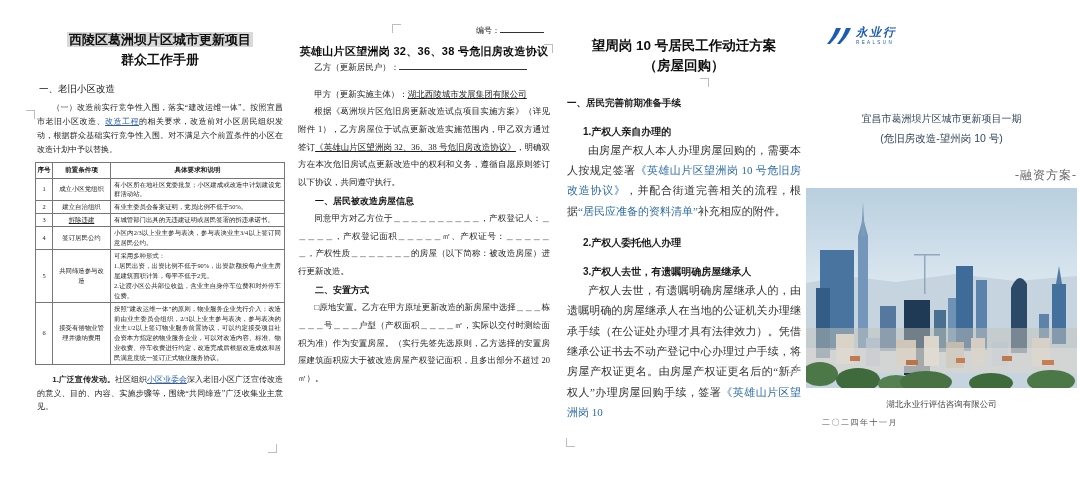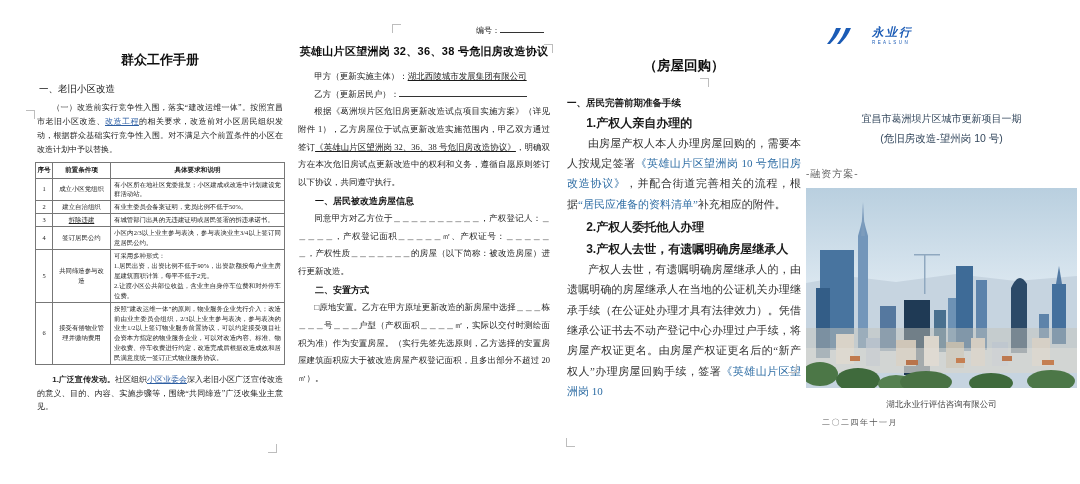--- a/index.html
+++ b/index.html
@@ -39,52 +39,52 @@
   .p2-body{margin:0 6px;font-size:8.5px;line-height:2.08;text-align:justify;text-indent:1.9em;color:#1c1c1c}
   .p2-body.first{margin-top:9px}
   .p2-h{margin:0 6px;text-indent:1.9em;font-family:"Liberation Sans",sans-serif;font-weight:bold;
     font-size:9px;line-height:2.05;color:#111}
   .u{text-decoration:underline}
 
   
   .p3-title{margin-top:36px;text-align:center;font-family:"Liberation Sans",sans-serif;
     font-weight:bold;font-size:13.5px;line-height:1.5;color:#0e0e0e}
   .p3-h1{margin:20px 5px 0;font-family:"Liberation Sans",sans-serif;font-weight:bold;font-size:9.5px;color:#1a1a1a}
-  .p3-s{margin:5px 5px 0;text-indent:1.6em;font-family:"Liberation Sans",sans-serif;font-weight:bold;font-size:12px;color:#1a1a1a}
+  .p3-s{margin:15px 5px 0;text-indent:1.6em;font-family:"Liberation Sans",sans-serif;font-weight:bold;font-size:10px;color:#1a1a1a}
   .p3-body{margin:1px 5px 0;font-size:11px;line-height:1.85;text-align:justify;text-indent:1.9em;color:#333}
   .blue{color:#2e6da4}
 
   
-  .p4-logo{position:absolute;top:27px;left:20px;display:flex;align-items:flex-start;gap:20px}
+  .p4-logo{position:absolute;top:27px;left:20px;display:flex;align-items:flex-start;gap:4px}
   .p4-logo-txt{display:flex;flex-direction:column;line-height:1}
   .p4-logo-cn{font-size:11.5px;font-weight:bold;font-style:italic;color:#1b5bb5;letter-spacing:2px}
   .p4-logo-en{font-size:4.5px;color:#1b5bb5;letter-spacing:2.4px;margin-top:2px;
     font-family:"Liberation Sans",sans-serif}
   .p4-t1{position:absolute;top:112px;left:0;right:0;text-align:center;
     font-family:"Liberation Sans",sans-serif;font-size:10px;color:#33475c;font-weight:500}
   .p4-t2{position:absolute;top:132px;left:0;right:0;text-align:center;
     font-family:"Liberation Sans",sans-serif;font-size:10.5px;color:#33475c;font-weight:500}
-  .p4-sub{position:absolute;top:167px;left:0;right:0;text-align:left;font-size:10px;color:#666;letter-spacing:1px}
+  .p4-sub{position:absolute;top:167px;left:0;right:0;text-align:right;font-size:12px;color:#666;letter-spacing:1px}
   .p4-sky{position:absolute;top:188px;left:0;width:271px;height:200px}
   .p4-company{position:absolute;top:399px;left:0;right:0;text-align:center;font-size:8.5px;color:#444}
   .p4-date{position:absolute;top:417px;left:16px;right:0;text-align:left;font-size:8px;color:#555;letter-spacing:1.5px}
 
   
   .cm{position:absolute;width:8px;height:8px;border-color:#bdbdbd;border-style:solid;border-width:0}
   .cm-tl{border-top-width:1px;border-left-width:1px}
   .cm-tr{border-top-width:1px;border-right-width:1px}
   .cm-bl{border-bottom-width:1px;border-left-width:1px}
   .cm-br{border-bottom-width:1px;border-right-width:1px}
 </style>
 </head>
 <body>
 
 <div class="page p1" id="p1">
   <div class="p1-title">
-    <br>
+    <span class="hl">西陵区葛洲坝片区城市更新项目</span><br>
     <span>群众工作手册</span>
   </div>
   <div class="p1-sec">一、老旧小区改造</div>
   <p class="p1-intro"><span>（一）改造前实行竞争性入围，落实“建改运维一体”。按照宜昌市老旧小区改造、</span><span class="link">改造工程</span><span>的相关要求，改造前对小区居民组织发动，根据群众基础实行竞争性入围。对不满足六个前置条件的小区在改造计划中予以替换。</span></p>
 
   <table>
     <colgroup>
         <col class="col-no">
         <col class="col-item">
         <col>
@@ -131,32 +131,32 @@
       </tr>
     </tbody>
   </table>
 
   <p class="p1-footer"><span class="lead">1.广泛宣传发动。</span><span>社区组织</span><span class="link">小区业委会</span><span>深入老旧小区广泛宣传改造的意义、目的、内容、实施步骤等，围绕“共同缔造”广泛收集业主意见。</span></p>
 </div>
 
 <div class="page p2" id="p2">
   <div class="p2-docno"><span>编号：</span><span class="blank w44"></span></div>
   <div class="p2-title">英雄山片区望洲岗 32、36、38 号危旧房改造协议</div>
+  <p class="p2-body"><span>乙方（更新居民户）：</span><span class="blank w128"></span></p>
   <p class="p2-body first"><span>甲方（更新实施主体）：</span><span class="u">湖北西陵城市发展集团有限公司</span></p>
-  <p class="p2-body"><span>乙方（更新居民户）：</span><span class="blank w128"></span></p>
   <p class="p2-body"><span>根据《葛洲坝片区危旧房更新改造试点项目实施方案》（详见附件 1），乙方房屋位于试点更新改造实施范围内，甲乙双方通过签订</span><span class="u">《英雄山片区望洲岗 32、36、38 号危旧房改造协议》</span><span>，明确双方在本次危旧房试点更新改造中的权利和义务，遵循自愿原则签订以下协议，共同遵守执行。</span></p>
   <p class="p2-h">一、居民被改造房屋信息</p>
   <p class="p2-body">同意甲方对乙方位于＿＿＿＿＿＿＿＿＿＿，产权登记人：＿＿＿＿＿，产权登记面积＿＿＿＿＿㎡、产权证号：＿＿＿＿＿＿，产权性质＿＿＿＿＿＿＿的房屋（以下简称：被改造房屋）进行更新改造。</p>
   <p class="p2-h">二、安置方式</p>
   <p class="p2-body">□原地安置。乙方在甲方原址更新改造的新房屋中选择＿＿＿栋＿＿＿号＿＿＿户型（产权面积＿＿＿＿㎡，实际以交付时测绘面积为准）作为安置房屋。（实行先签先选原则，乙方选择的安置房屋建筑面积应大于被改造房屋产权登记面积，且多出部分不超过 20 ㎡）。</p>
 </div>
 
 <div class="page p3" id="p3">
   <div class="p3-title">
-    <br>
+    <span>望周岗 10 号居民工作动迁方案</span><br>
     <span>（房屋回购）</span>
   </div>
   <div class="p3-h1">一、居民完善前期准备手续</div>
   <div class="p3-s">1.产权人亲自办理的</div>
   <p class="p3-body"><span>由房屋产权人本人办理房屋回购的，需要本人按规定签署</span><span class="blue">《英雄山片区望洲岗 10 号危旧房改造协议》</span><span>，并配合街道完善相关的流程，根据</span><span class="blue">“居民应准备的资料清单”</span><span>补充相应的附件。</span></p>
   <div class="p3-s">2.产权人委托他人办理</div>
   <div class="p3-s">3.产权人去世，有遗嘱明确房屋继承人</div>
   <p class="p3-body"><span>产权人去世，有遗嘱明确房屋继承人的，由遗嘱明确的房屋继承人在当地的公证机关办理继承手续（在公证处办理才具有法律效力）。凭借继承公证书去不动产登记中心办理过户手续，将房屋产权证更名。由房屋产权证更名后的“新产权人”办理房屋回购手续，签署</span><span class="blue">《英雄山片区望洲岗 10</span></p>
 </div>
 

